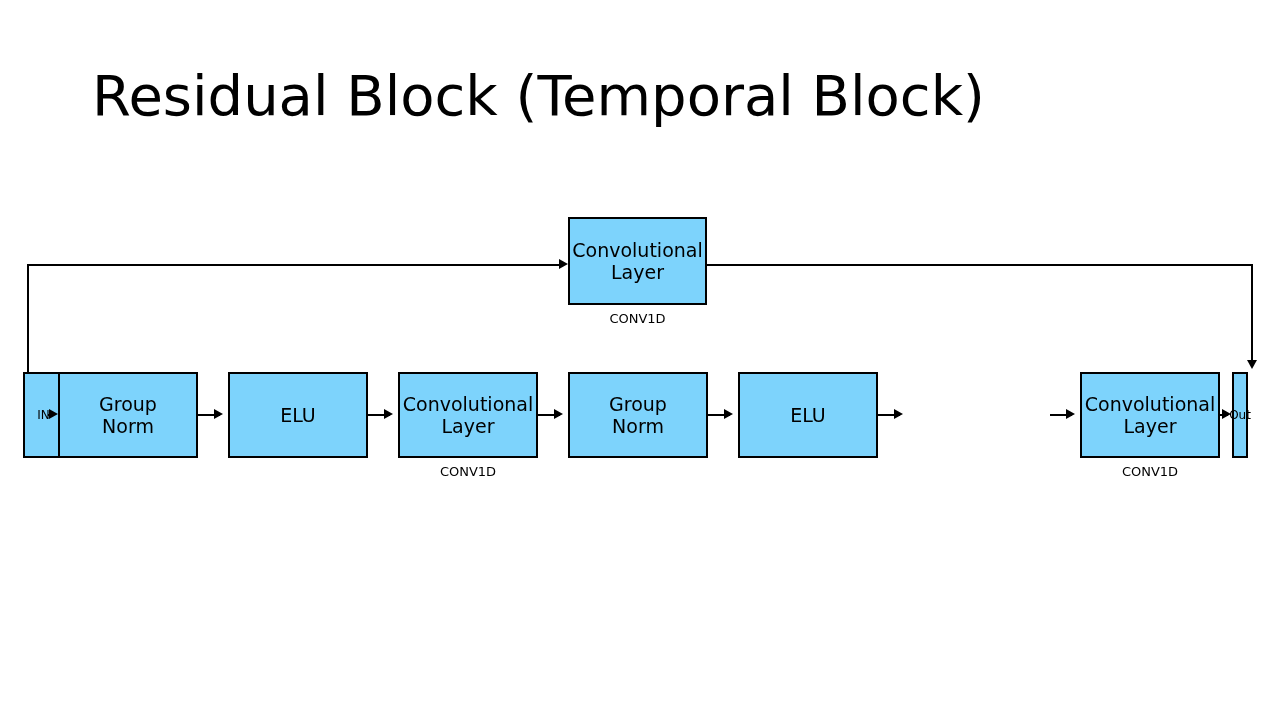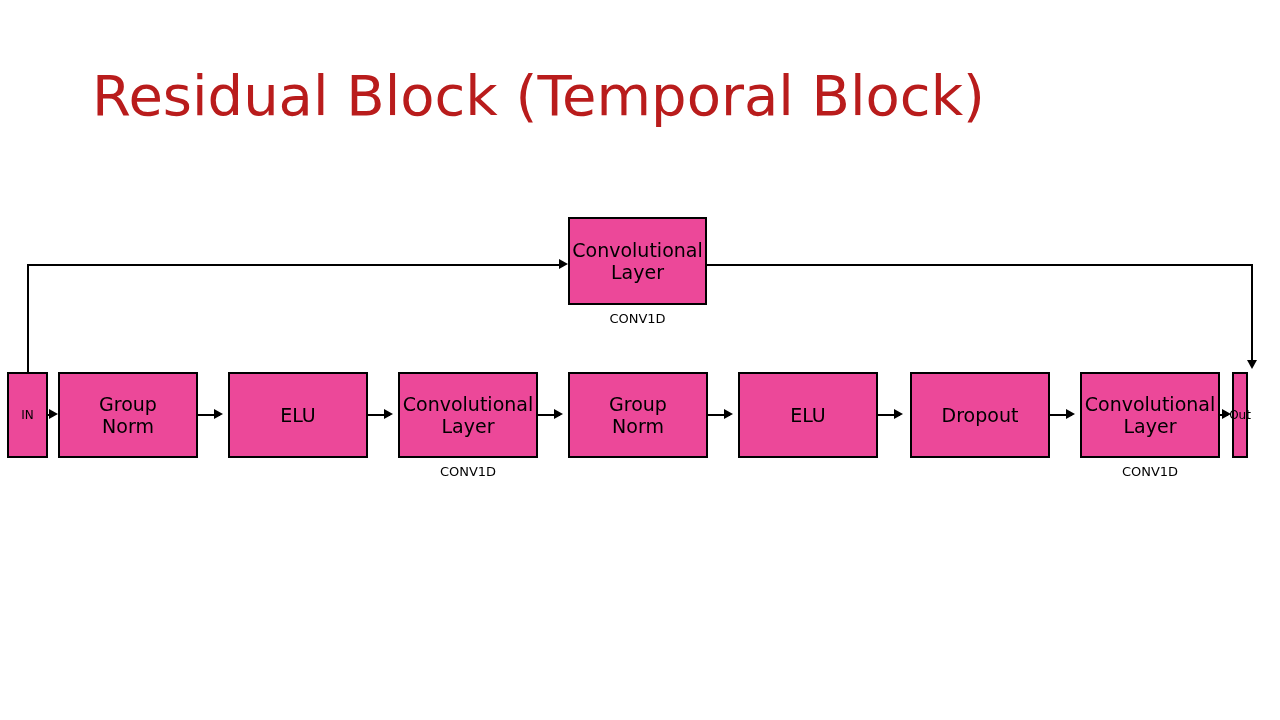--- a/index.html
+++ b/index.html
@@ -27,31 +27,31 @@
   
   #slide-title {
     position: absolute;
     left: 92px;
     top: 68px;
     width: 1100px;
     font-size: 56px;
     line-height: 1.0;
     font-weight: 400;
     letter-spacing: 0px;
-    color: #b91c1c;
+    color: #000000;
     white-space: nowrap;
     font-family: "DejaVu Sans", "Liberation Sans", sans-serif;
   }
 
   
   .node {
     position: absolute;
     box-sizing: border-box;
     border: 2px solid #000000;
-    background: #ec4899;
+    background: #7dd3fc;
     display: flex;
     align-items: center;
     justify-content: center;
     text-align: center;
     color: #000000;
   }
   .node .node-label {
     display: block;
     line-height: 1.18;
     padding: 0 3px;
@@ -136,21 +136,21 @@
 
   <div class="vline" style="left:1251px; top:264px; height:98px;"></div>
   <div class="arrow-down" style="left:1247px; top:360px;"></div>
 
   <div class="node" id="node-top-conv">
     <span class="node-label">Convolutional
 Layer</span>
   </div>
   <div class="caption" style="left:568px; top:312px; width:139px;">CONV1D</div>
 
-  <div class="node term-node" style="left:7px; width:41px;">
+  <div class="node term-node" style="left:23px; width:41px;">
     <span class="node-label">IN</span>
   </div>
   <div class="hline" style="left:48px; top:414px; width:4px;"></div>
   <div class="arrow-right" style="left:49px; top:409px;"></div>
 
   <div class="node chain-node" style="left:58px; width:140px;">
     <span class="node-label">Group
 Norm</span>
   </div>
   <div class="hline" style="left:198px; top:414px; width:22px;"></div>
@@ -176,23 +176,20 @@
   </div>
   <div class="hline" style="left:708px; top:414px; width:22px;"></div>
   <div class="arrow-right" style="left:724px; top:409px;"></div>
 
   <div class="node chain-node" style="left:738px; width:140px;">
     <span class="node-label">ELU</span>
   </div>
   <div class="hline" style="left:878px; top:414px; width:22px;"></div>
   <div class="arrow-right" style="left:894px; top:409px;"></div>
 
-  <div class="node chain-node" style="left:910px; width:140px;">
-    <span class="node-label">Dropout</span>
-  </div>
   <div class="hline" style="left:1050px; top:414px; width:22px;"></div>
   <div class="arrow-right" style="left:1066px; top:409px;"></div>
 
   <div class="node chain-node" style="left:1080px; width:140px;">
     <span class="node-label">Convolutional
 Layer</span>
   </div>
   <div class="caption" style="left:1080px; top:465px; width:140px;">CONV1D</div>
   <div class="hline" style="left:1220px; top:414px; width:8px;"></div>
   <div class="arrow-right" style="left:1222px; top:409px;"></div>

